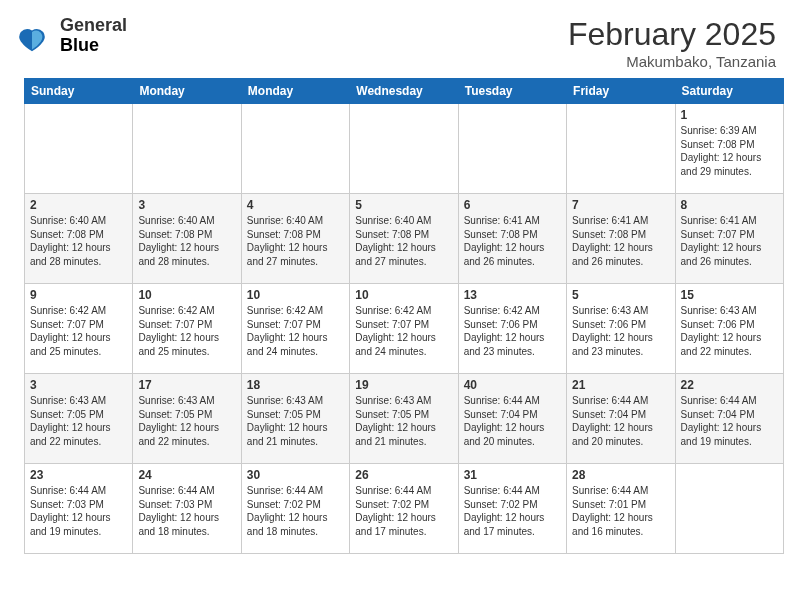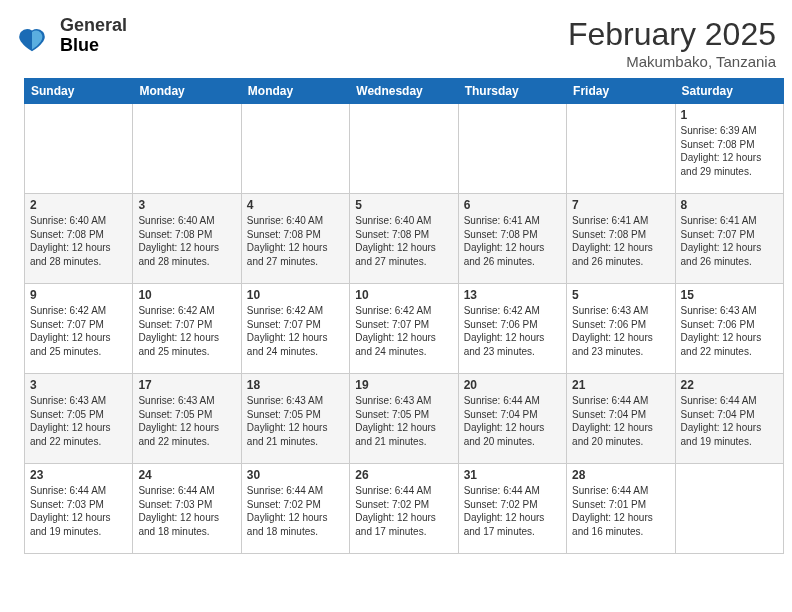--- a/index.html
+++ b/index.html
@@ -105,21 +105,21 @@
   </div>
 </div>
 
 <table class="calendar">
   <thead>
     <tr>
     <th>Sunday</th>
         <th>Monday</th>
         <th>Monday</th>
         <th>Wednesday</th>
-        <th>Thursday</th>
+        <th>Tuesday</th>
         <th>Friday</th>
         <th>Saturday</th>
       </tr>
   </thead>
   <tbody id="calendar-body">
   <tr>
         <td class="empty-cell"></td>
         <td class="empty-cell"></td>
         <td class="empty-cell"></td>
         <td class="empty-cell"></td>
@@ -258,21 +258,21 @@
 and 21 minutes.</div>
         </td>
         <td>
           <div class="day-num">19</div>
           <div class="day-info" style="white-space: pre-line;">Sunrise: 6:43 AM
 Sunset: 7:05 PM
 Daylight: 12 hours
 and 21 minutes.</div>
         </td>
         <td>
-          <div class="day-num">20</div>
+          <div class="day-num">40</div>
           <div class="day-info" style="white-space: pre-line;">Sunrise: 6:44 AM
 Sunset: 7:04 PM
 Daylight: 12 hours
 and 20 minutes.</div>
         </td>
         <td>
           <div class="day-num">21</div>
           <div class="day-info" style="white-space: pre-line;">Sunrise: 6:44 AM
 Sunset: 7:04 PM
 Daylight: 12 hours

